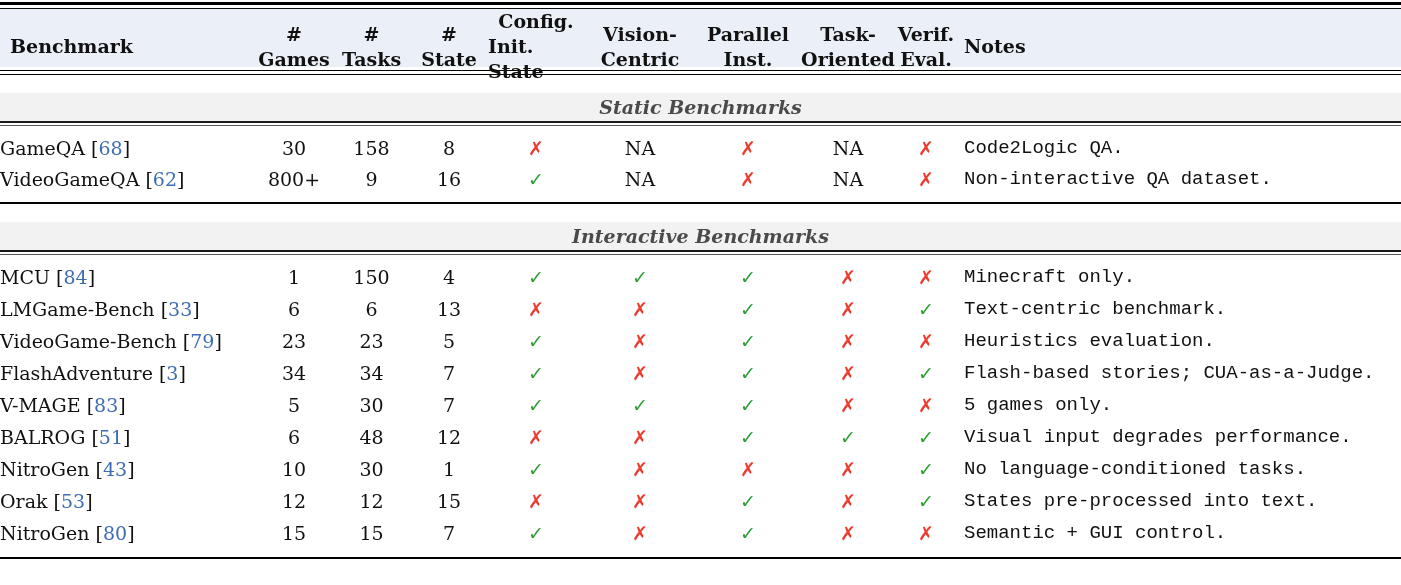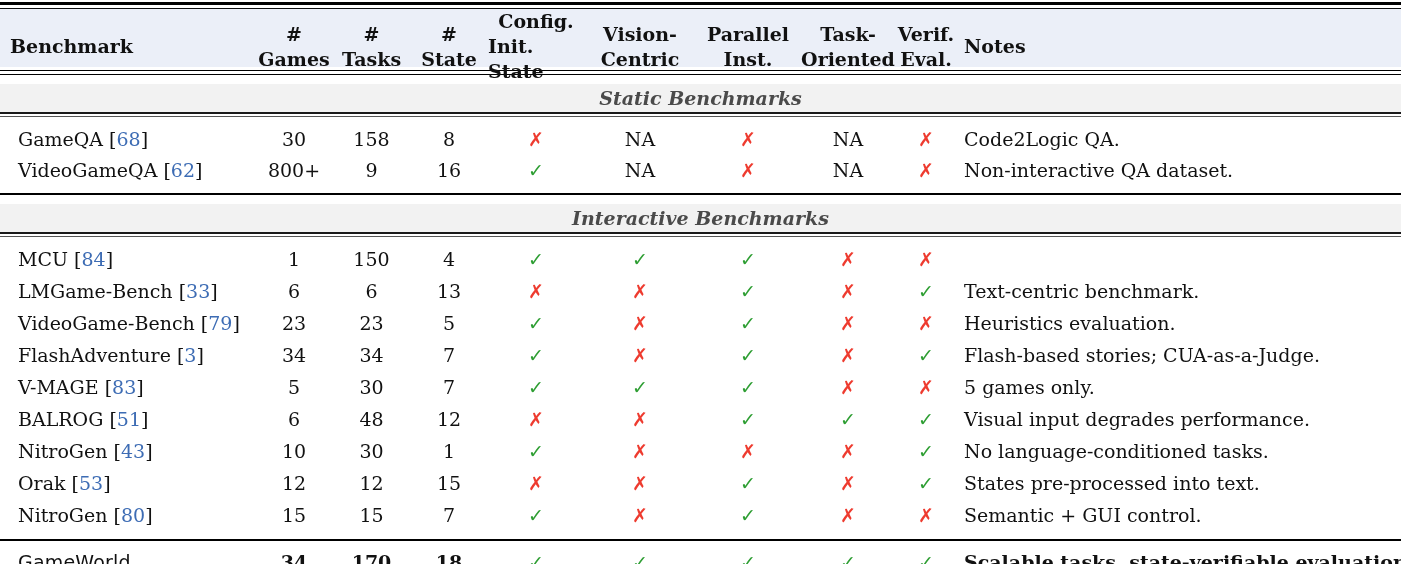--- a/index.html
+++ b/index.html
@@ -12,31 +12,31 @@
   .rule-dbl{margin-top:3px;height:3px;border-top:1.5px solid #000;border-bottom:1.5px solid #000;}
   .rule-band{height:2px;border-top:2px solid #1a1a1a;border-bottom:1px solid #555;}
   .rule-mid{margin-top:8px;border-top:2px solid #000;height:0;}
   .rule-foot{border-top:2.5px solid #000;height:0;}
   .grid{display:grid;grid-template-columns:255px 78px 77px 78px 96px 112px 104px 96px 60px 1fr;align-items:center;box-sizing:border-box;}
   .thead{height:58px;background:var(--header-bg,#ebeff8);}
   .hcell{display:flex;flex-direction:column;justify-content:center;align-items:center;font-weight:bold;line-height:25px;}
   .hcell.left{align-items:flex-start;}
   .hcell.c0{padding-left:10px;}
   .hcell.c9{padding-left:8px;}
-  .band{margin-top:9px;height:28px;background:var(--section-bg,#f2f2f2);
+  .band{margin-top:18px;height:28px;background:var(--section-bg,#f2f2f2);
         display:flex;align-items:center;justify-content:center;
         font-style:italic;font-weight:bold;color:#4a4a4a;font-size:19px;}
   .rows .grid{height:32px;}
   .rows.static .grid{height:31px;}
   .rows{margin-top:6px;}
   .cell{white-space:nowrap;overflow:visible;}
   .cell.center{text-align:center;}
   .cell.left{text-align:left;}
-  .cell.c0{padding-left:10px;margin-left:8px;}
-  .cell.c9{padding-left:8px;}
+  .cell.c0{}
+  .cell.c9{padding-left:8px;font-family:Liberation Mono, monospace;}
   .mark{font-family:"DejaVu Sans","Liberation Sans",sans-serif;font-weight:bold;font-size:19px;}
   .mark.check{color:var(--check,#2e9e33);}
   .mark.cross{color:var(--cross,#ee3b2f);}
   .cite{color:var(--cite,#3d6cb4);}
   .footer-row{height:41px;}
   .footer-row .bench-name{font-family:"DejaVu Sans","Liberation Sans",sans-serif;font-weight:normal;font-size:19px;letter-spacing:0.2px;}
   .footer-row .cell{font-weight:bold;}
 </style>
 </head>
 <body>
@@ -124,20 +124,21 @@
         <div class="grid">
           <div class="cell c0 left"><span class="bench-name">MCU</span> [<span class="cite">84</span>]</div>
           <div class="cell c1 center">1</div>
           <div class="cell c2 center">150</div>
           <div class="cell c3 center">4</div>
           <div class="cell c4 center"><span class="mark check">✓</span></div>
           <div class="cell c5 center"><span class="mark check">✓</span></div>
           <div class="cell c6 center"><span class="mark check">✓</span></div>
           <div class="cell c7 center"><span class="mark cross">✗</span></div>
           <div class="cell c8 center"><span class="mark cross">✗</span></div>
+          <div class="cell c9 left">Minecraft only.</div>
         </div>
         <div class="grid">
           <div class="cell c0 left"><span class="bench-name">LMGame-Bench</span> [<span class="cite">33</span>]</div>
           <div class="cell c1 center">6</div>
           <div class="cell c2 center">6</div>
           <div class="cell c3 center">13</div>
           <div class="cell c4 center"><span class="mark cross">✗</span></div>
           <div class="cell c5 center"><span class="mark cross">✗</span></div>
           <div class="cell c6 center"><span class="mark check">✓</span></div>
           <div class="cell c7 center"><span class="mark cross">✗</span></div>

